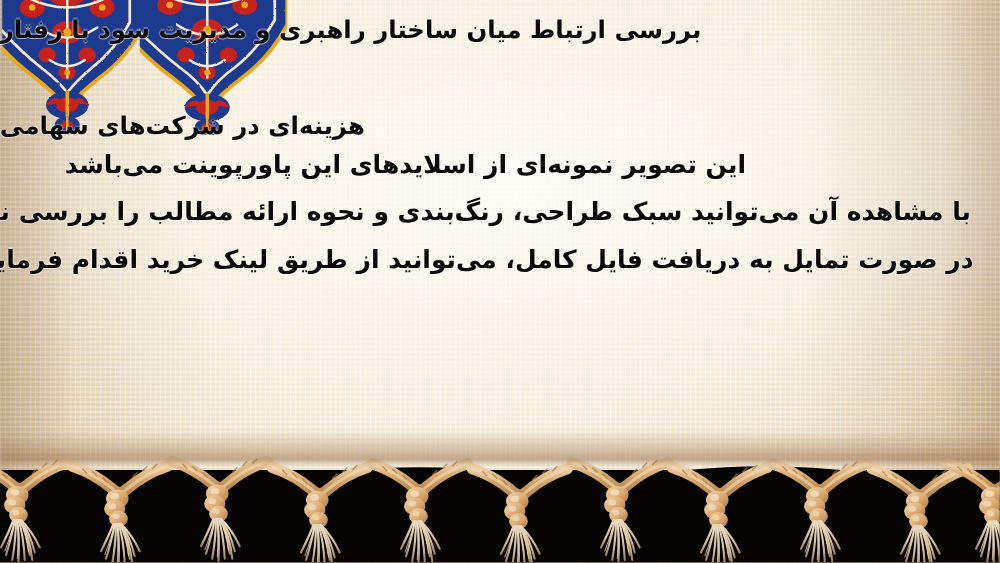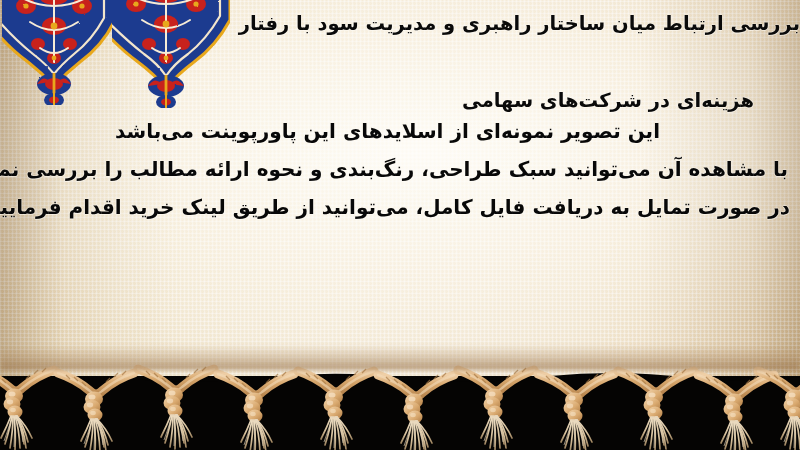--- a/index.html
+++ b/index.html
@@ -130,21 +130,21 @@
   .text-layer {
     position: absolute;
     inset: 0;
     pointer-events: none;
   }
   .title-block {
     position: absolute;
     top: 8px;
     left: 0;
     right: 0;
-    text-align: right;
+    text-align: left;
     direction: rtl;
   }
   .title-line {
     font-family: "DejaVu Sans", sans-serif;
     font-size: 19.5px;
     font-weight: 700;
     color: #0a0a0a;
     line-height: 31px;
     letter-spacing: 0px;
     text-shadow:
@@ -153,22 +153,23 @@
       -1px 0 0 rgba(255,252,244,0.30),
        0 -1px 0 rgba(255,252,244,0.28);
     white-space: nowrap;
   }
   .title-line.l2 { padding-right: 46px; margin-top: 46px; }
 
   .body-block {
     position: absolute;
     top: 112px;
     left: 0;
-    right: 0;
+    right: 11px;
     direction: rtl;
+    text-align: center;
   }
   .body-line {
     font-family: "DejaVu Sans", sans-serif;
     font-size: 20px;
     font-weight: 700;
     color: #080808;
     line-height: 38px;
     white-space: nowrap;
     text-shadow:
        0 1px 0 rgba(255,252,244,0.55),

